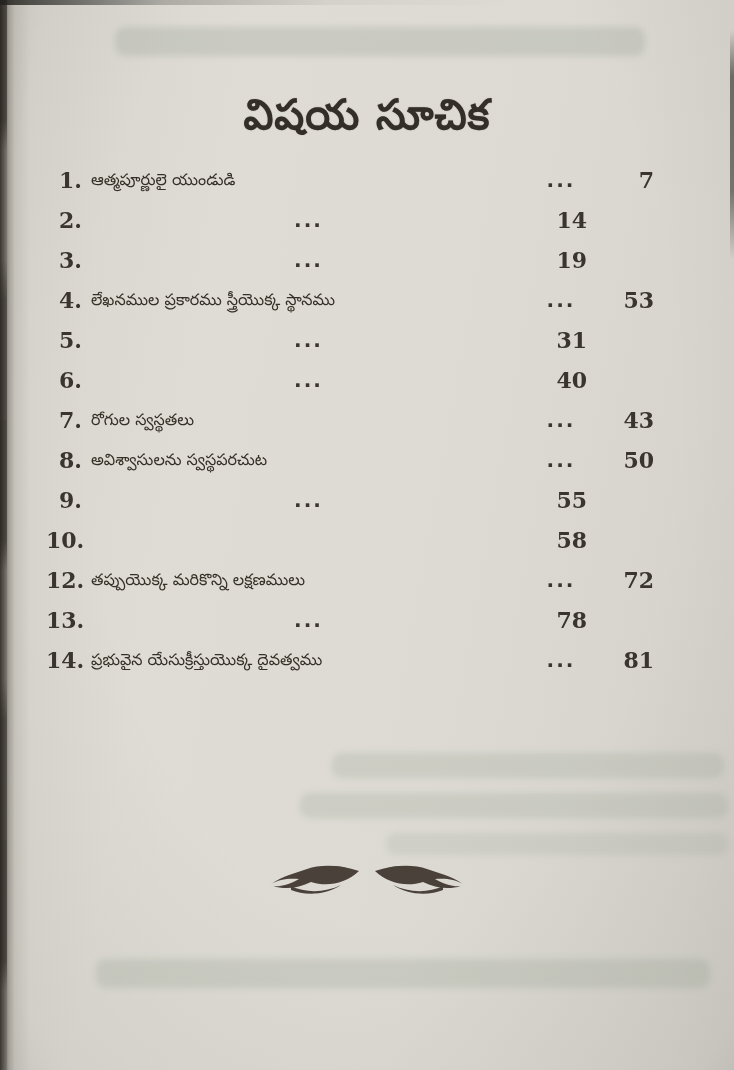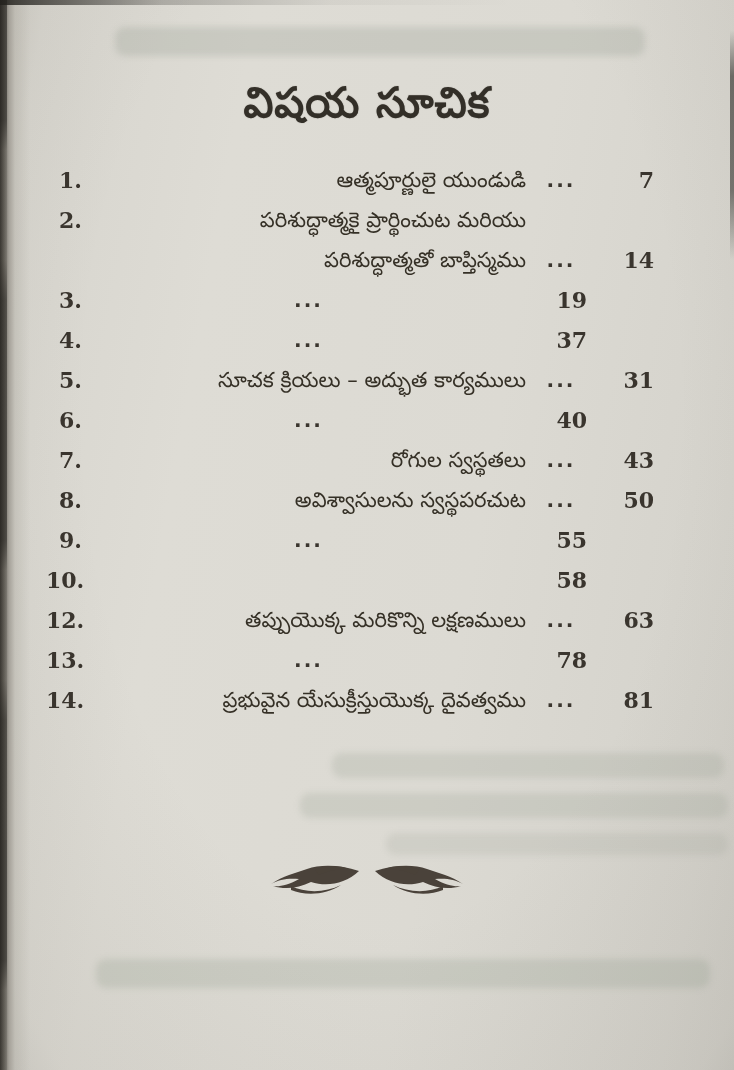--- a/index.html
+++ b/index.html
@@ -40,21 +40,21 @@
     background:rgba(142,150,134,0.20);
   }
   .g1{left:115px;top:27px;width:530px;height:29px;background:rgba(138,148,132,0.24);}
   .g2{left:332px;top:753px;width:392px;height:25px;}
   .g3{left:300px;top:793px;width:428px;height:25px;}
   .g4{left:386px;top:833px;width:342px;height:22px;background:rgba(142,150,134,0.16);}
   .g5{left:96px;top:959px;width:614px;height:29px;background:rgba(138,148,132,0.22);}
   
   .title{
     position:absolute;left:0;right:0;top:78px;z-index:2;
-    text-align:center;margin:0;
+    text-align:center;margin:12px;
     font-size:42px;font-weight:bold;letter-spacing:1px;
     color:#332f28;text-shadow:0 0 1px rgba(51,47,40,0.5);
     font-family:"DejaVu Sans",sans-serif;
   }
   
   .toc{
     position:absolute;left:46px;top:160px;width:608px;z-index:2;
     margin:0;padding:0;list-style:none;
   }
   .row{
@@ -66,23 +66,22 @@
   .num{
     align-self:start;
     text-align:right;
     font-family:"DejaVu Serif",serif;
     font-weight:bold;font-size:22px;line-height:40px;
     color:#3a352e;
   }
   .txt{overflow:hidden;}
   .l1,.l2{
     display:block;white-space:nowrap;
-    font-size:21px;line-height:40px;
+    font-size:16px;line-height:40px;
     color:#353026;
-    text-align:right;
   }
   .l2:empty{display:none;}
   .dots{
     text-align:center;
     font-weight:bold;font-size:20px;line-height:40px;letter-spacing:2px;
     color:#3a352e;
   }
   .pg{
     text-align:right;
     font-family:"DejaVu Serif",serif;
@@ -120,46 +119,42 @@
         <span class="txt">
           <span class="l1">ఆత్మపూర్ణులై యుండుడి</span>
 
         </span>
         <span class="dots">...</span>
         <span class="pg">7</span>
       </li>
 
       <li class="row">
         <span class="num">2.</span>
-        <span class="txt">
-          <span class="l1">పరిశుద్ధాత్మకై ప్రార్థించుట మరియు</span>
-          <span class="l2">పరిశుద్ధాత్మతో బాప్తిస్మము</span>
-        </span>
         <span class="dots">...</span>
         <span class="pg">14</span>
       </li>
 
       <li class="row">
         <span class="num">3.</span>
         <span class="dots">...</span>
         <span class="pg">19</span>
       </li>
 
       <li class="row">
         <span class="num">4.</span>
-        <span class="dots">...</span>
-        <span class="pg">37</span>
+        <span class="txt">
+          <span class="l1">లేఖనముల ప్రకారము స్త్రీయొక్క స్థానము</span>
+
+        </span>
+        <span class="dots">...</span>
+        <span class="pg">53</span>
       </li>
 
       <li class="row">
         <span class="num">5.</span>
-        <span class="txt">
-          <span class="l1">సూచక క్రియలు – అద్భుత కార్యములు</span>
-
-        </span>
         <span class="dots">...</span>
         <span class="pg">31</span>
       </li>
 
       <li class="row">
         <span class="num">6.</span>
         <span class="dots">...</span>
         <span class="pg">40</span>
       </li>
 
@@ -196,21 +191,21 @@
       </li>
 
 
       <li class="row">
         <span class="num">12.</span>
         <span class="txt">
           <span class="l1">తప్పుయొక్క మరికొన్ని లక్షణములు</span>
 
         </span>
         <span class="dots">...</span>
-        <span class="pg">63</span>
+        <span class="pg">72</span>
       </li>
 
       <li class="row">
         <span class="num">13.</span>
         <span class="dots">...</span>
         <span class="pg">78</span>
       </li>
 
       <li class="row">
         <span class="num">14.</span>

